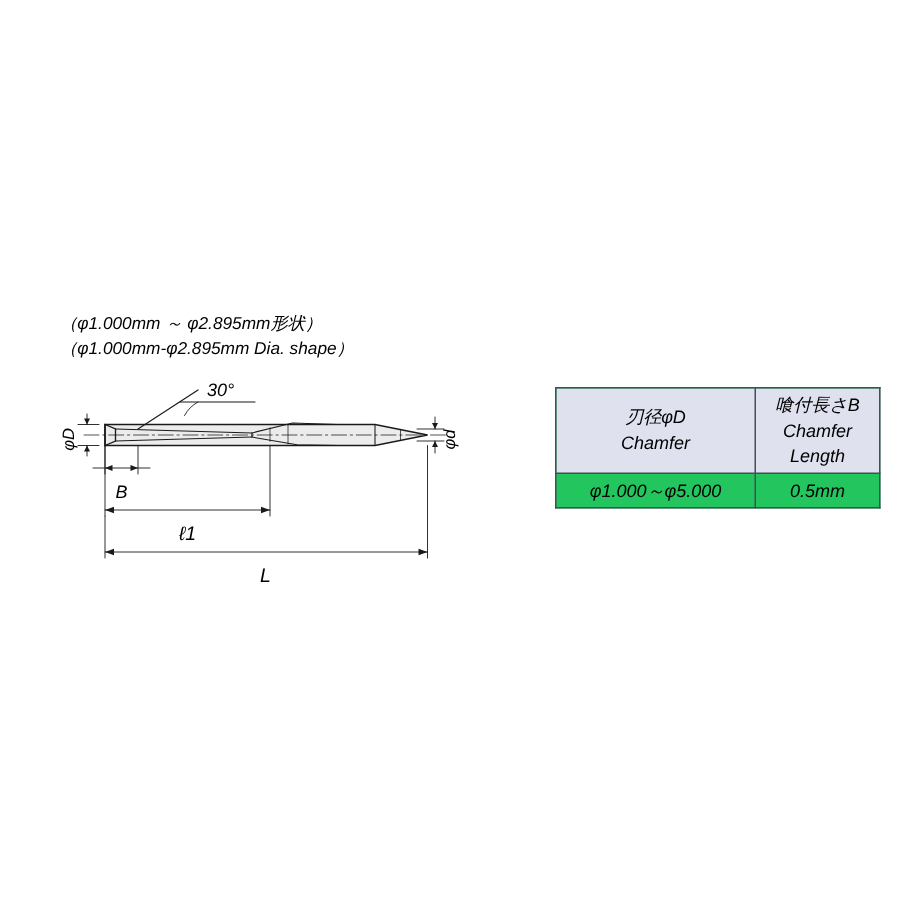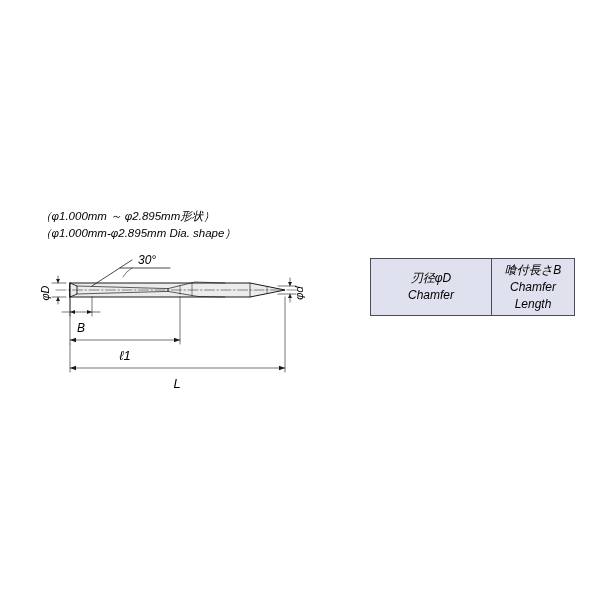--- a/index.html
+++ b/index.html
@@ -187,16 +187,20 @@
           <span class="en">Chamfer</span>
         </th>
         <th class="col-b">
           <span class="jp">喰付長さB</span>
           <span class="en">Chamfer</span>
           <span class="en">Length</span>
         </th>
       </tr>
     </thead>
     <tbody>
+      <tr>
+        <td class="col-d">φ1.000～φ5.000</td>
+        <td class="col-b">0.5mm</td>
+      </tr>
     </tbody>
   </table>
 
 </div>
 
 </body></html>

